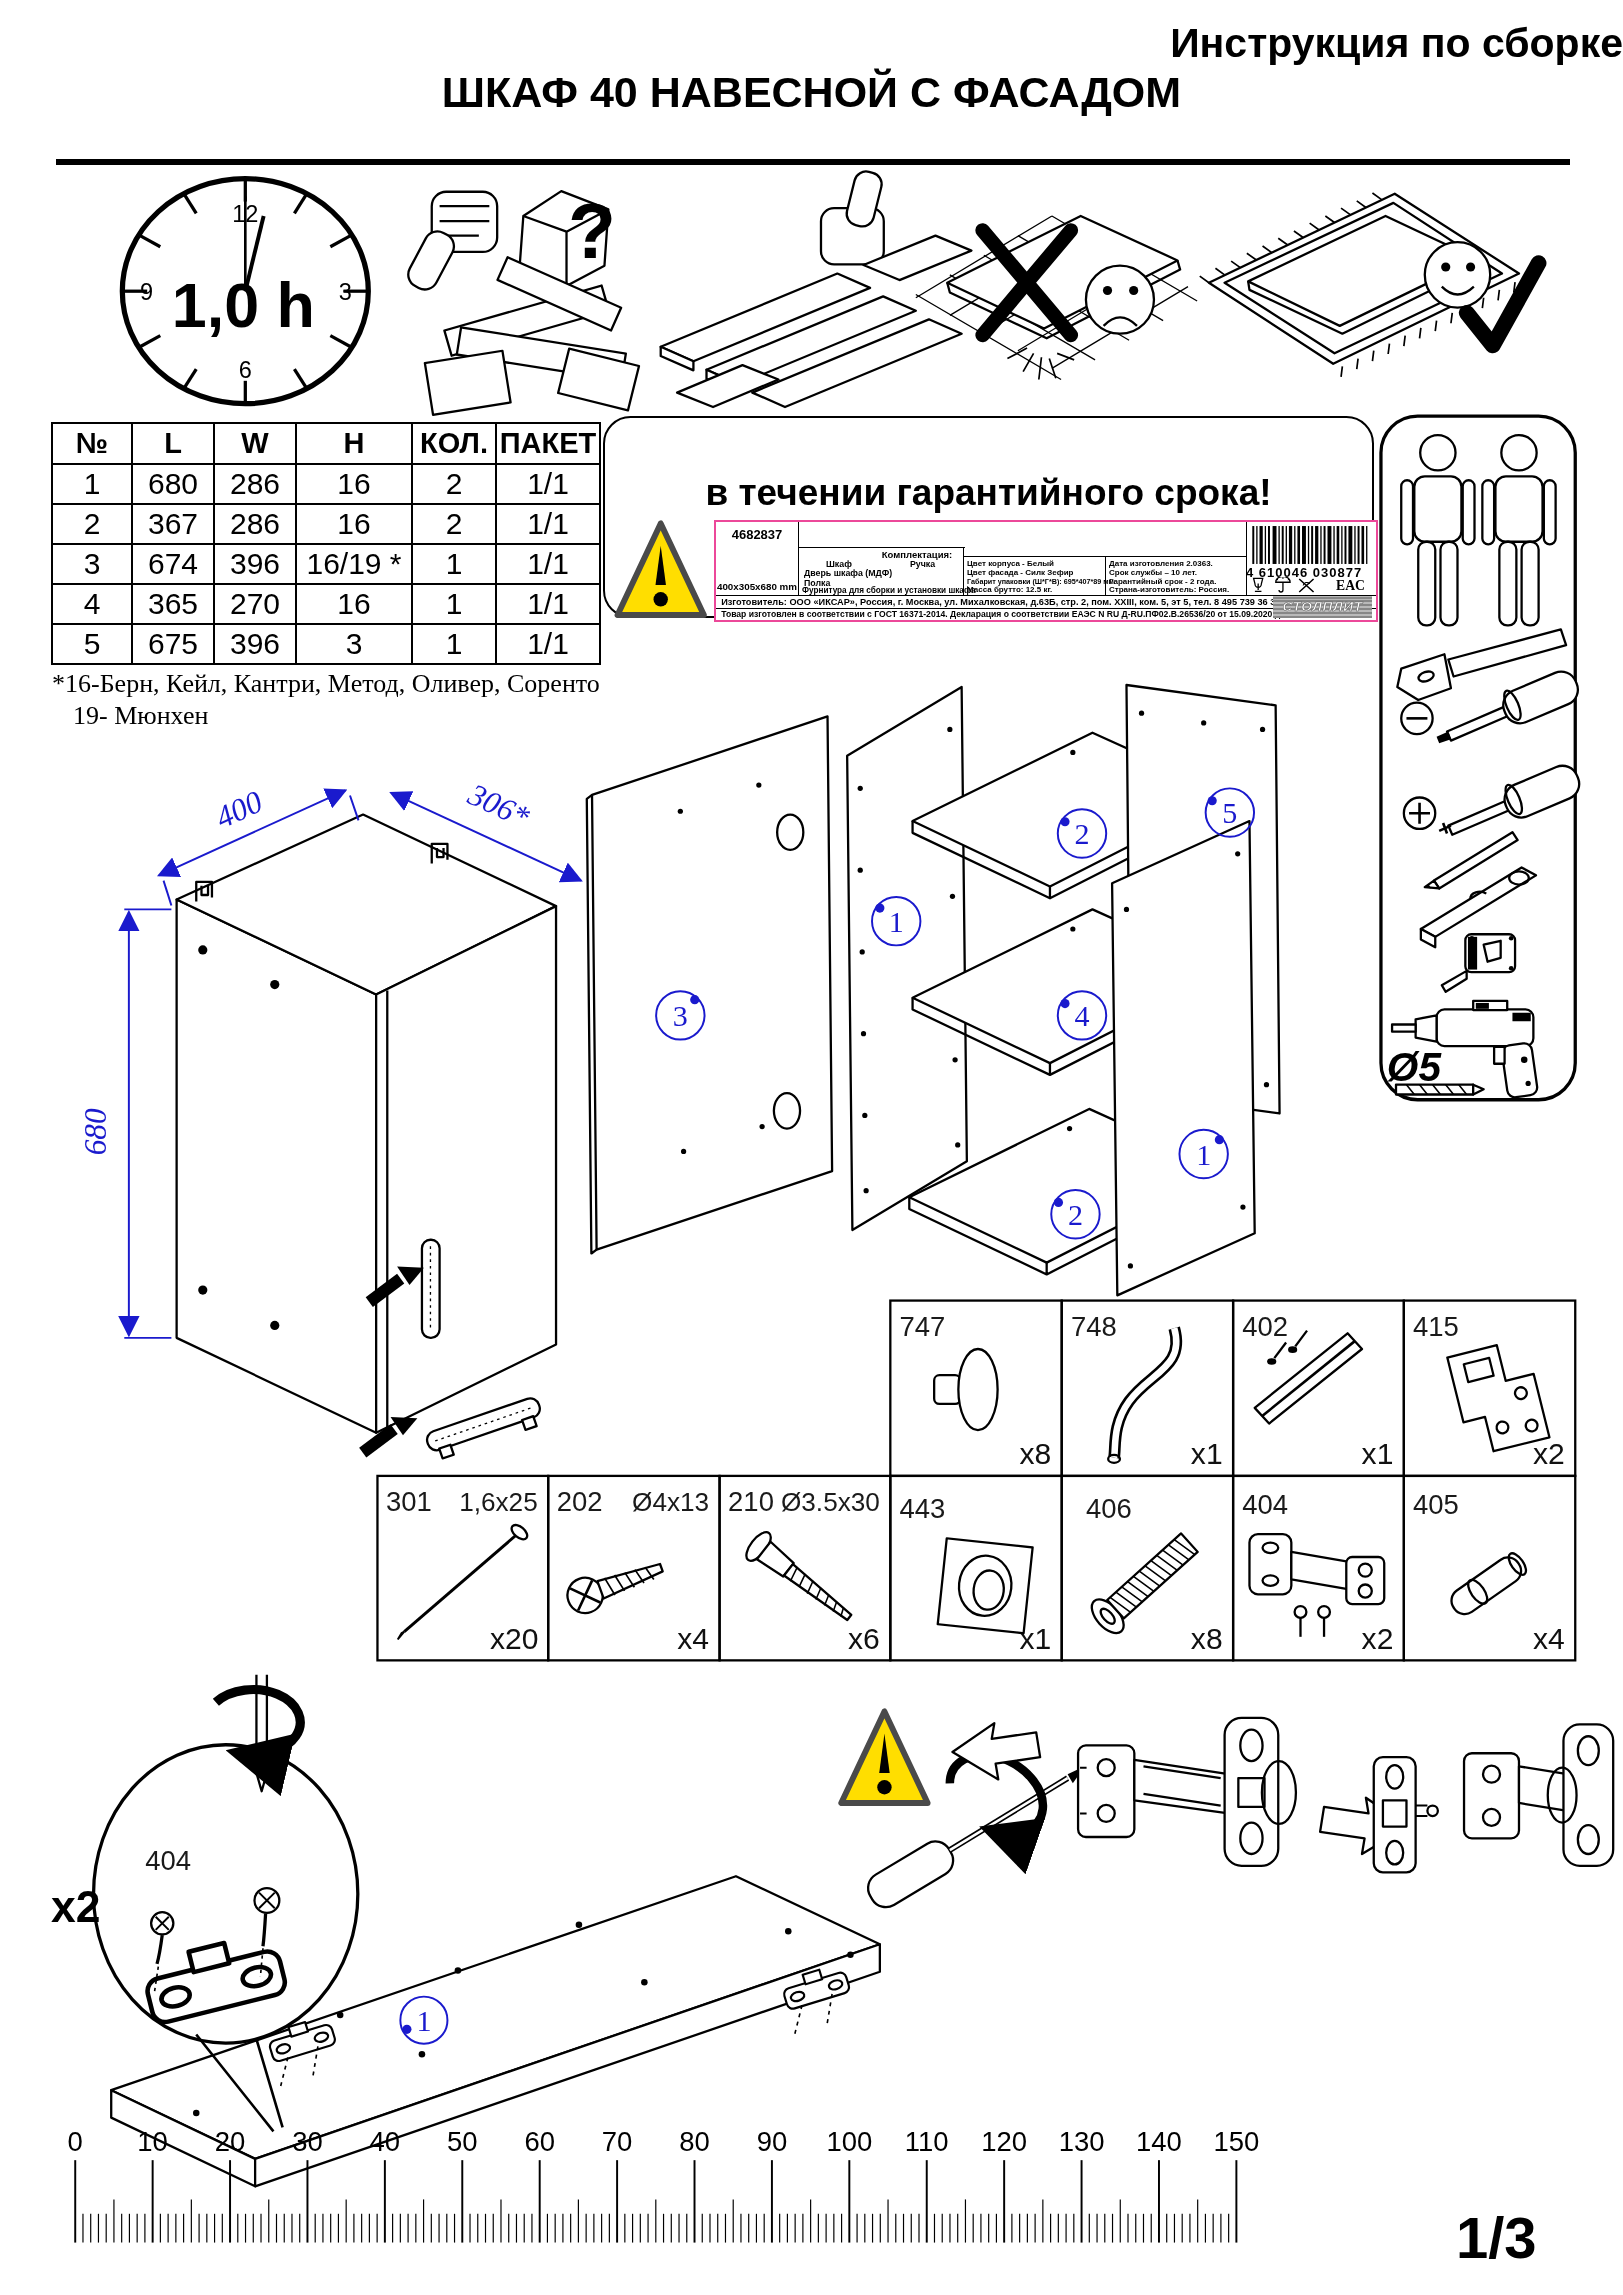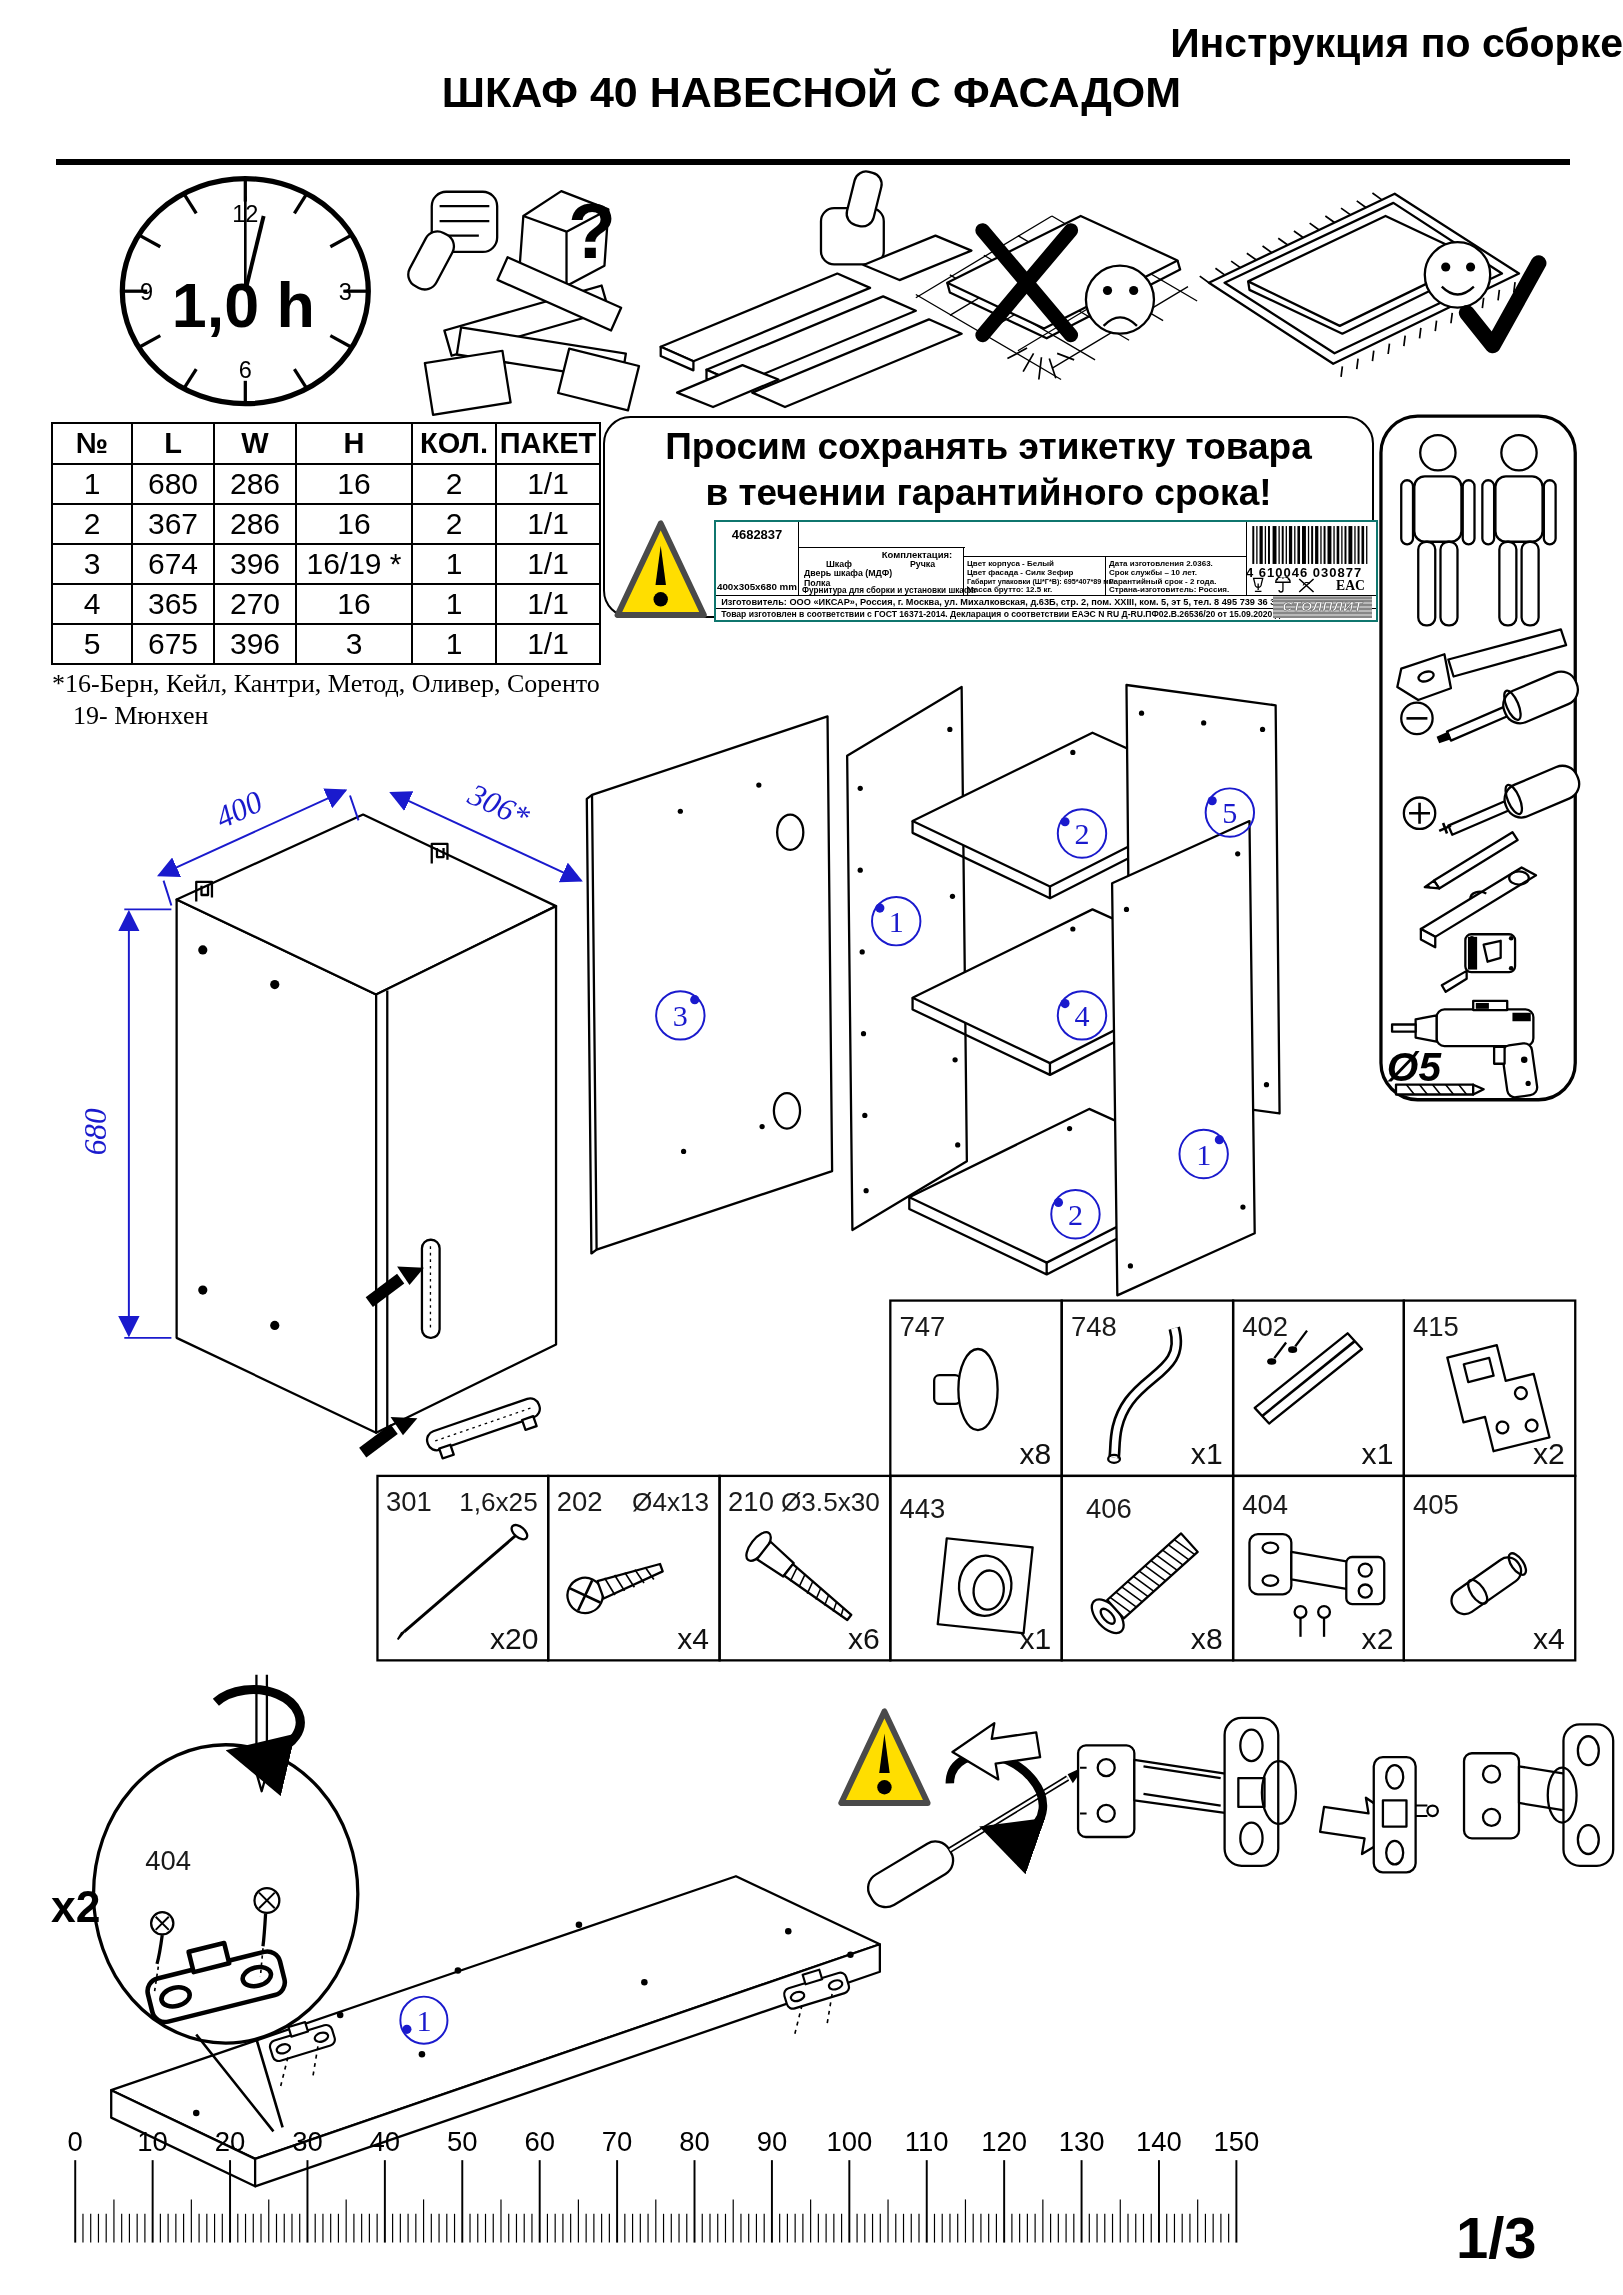--- a/index.html
+++ b/index.html
@@ -13,21 +13,21 @@
   
   #ptable{left:51px;top:422px;border-collapse:collapse;table-layout:fixed;}
   #ptable td,#ptable th{border:2.6px solid #000;text-align:center;padding:0;background:#fff;}
   #ptable th{font-size:29px;font-weight:700;height:39px;}
   #ptable td{font-size:30px;font-weight:400;height:38px;}
   .fnote{font-family:"Liberation Serif",serif;font-size:26px;}
   
   #lframe{left:603px;top:416px;width:767px;height:198px;border:2px solid #000;border-radius:27.5px;background:#fff;}
   #lb1{left:0;top:7.9px;width:100%;text-align:center;font-size:37px;font-weight:700;}
   #lb2{left:0;top:54px;width:100%;text-align:center;font-size:37px;font-weight:700;}
-  #card{left:109px;top:102px;width:660px;height:98px;border:2px solid #0f766e;background:#fff;font-weight:700;}
+  #card{left:109px;top:102px;width:660px;height:98px;border:2px solid #ec4899;background:#fff;font-weight:700;}
   #card .abs{white-space:nowrap;}
   .cline{position:absolute;background:#000;}
   .sku{font-size:13px;}
   .csm{font-size:8.8px;}
   .brand{background:repeating-linear-gradient(0deg,#878787 0 2px,#b9b9b9 2px 3.9px);
          color:#fff;font-style:italic;font-weight:700;font-size:13.7px;text-align:center;
          -webkit-text-stroke:0.5px #555;letter-spacing:0.7px;}
   
   #pageno{left:1456px;top:2204px;font-size:58px;font-weight:700;}
   .ruler-num{font-size:42px;text-anchor:middle;font-family:"Liberation Sans",sans-serif;}
@@ -116,21 +116,20 @@
           <td>1</td>
           <td>1/1</td>
     </tr>
   </tbody>
     </table>
 
   <div class="abs fnote" style="left:52px;top:669px;">*16-Берн, Кейл, Кантри, Метод, Оливер, Соренто</div>
   <div class="abs fnote" style="left:73px;top:701px;">19- Мюнхен</div>
 
   <div class="abs" id="lframe">
-    <div class="abs" id="lb1">Просим сохранять этикетку товара</div>
     <div class="abs" id="lb2">в течении гарантийного срока!</div>
 
     <div class="abs" id="card">
       <div class="cline" style="left:82px;top:0;width:1.3px;height:73px"></div>
       <div class="cline" style="left:247px;top:25px;width:1.3px;height:48px"></div>
       <div class="cline" style="left:389px;top:34px;width:1.3px;height:39px"></div>
       <div class="cline" style="left:530px;top:0;width:1.3px;height:73px"></div>
       <div class="cline" style="left:82px;top:25px;width:167px;height:1.3px"></div>
       <div class="cline" style="left:247px;top:34px;width:284px;height:1.3px"></div>
       <div class="cline" style="left:0;top:73px;width:660px;height:1.3px"></div>

